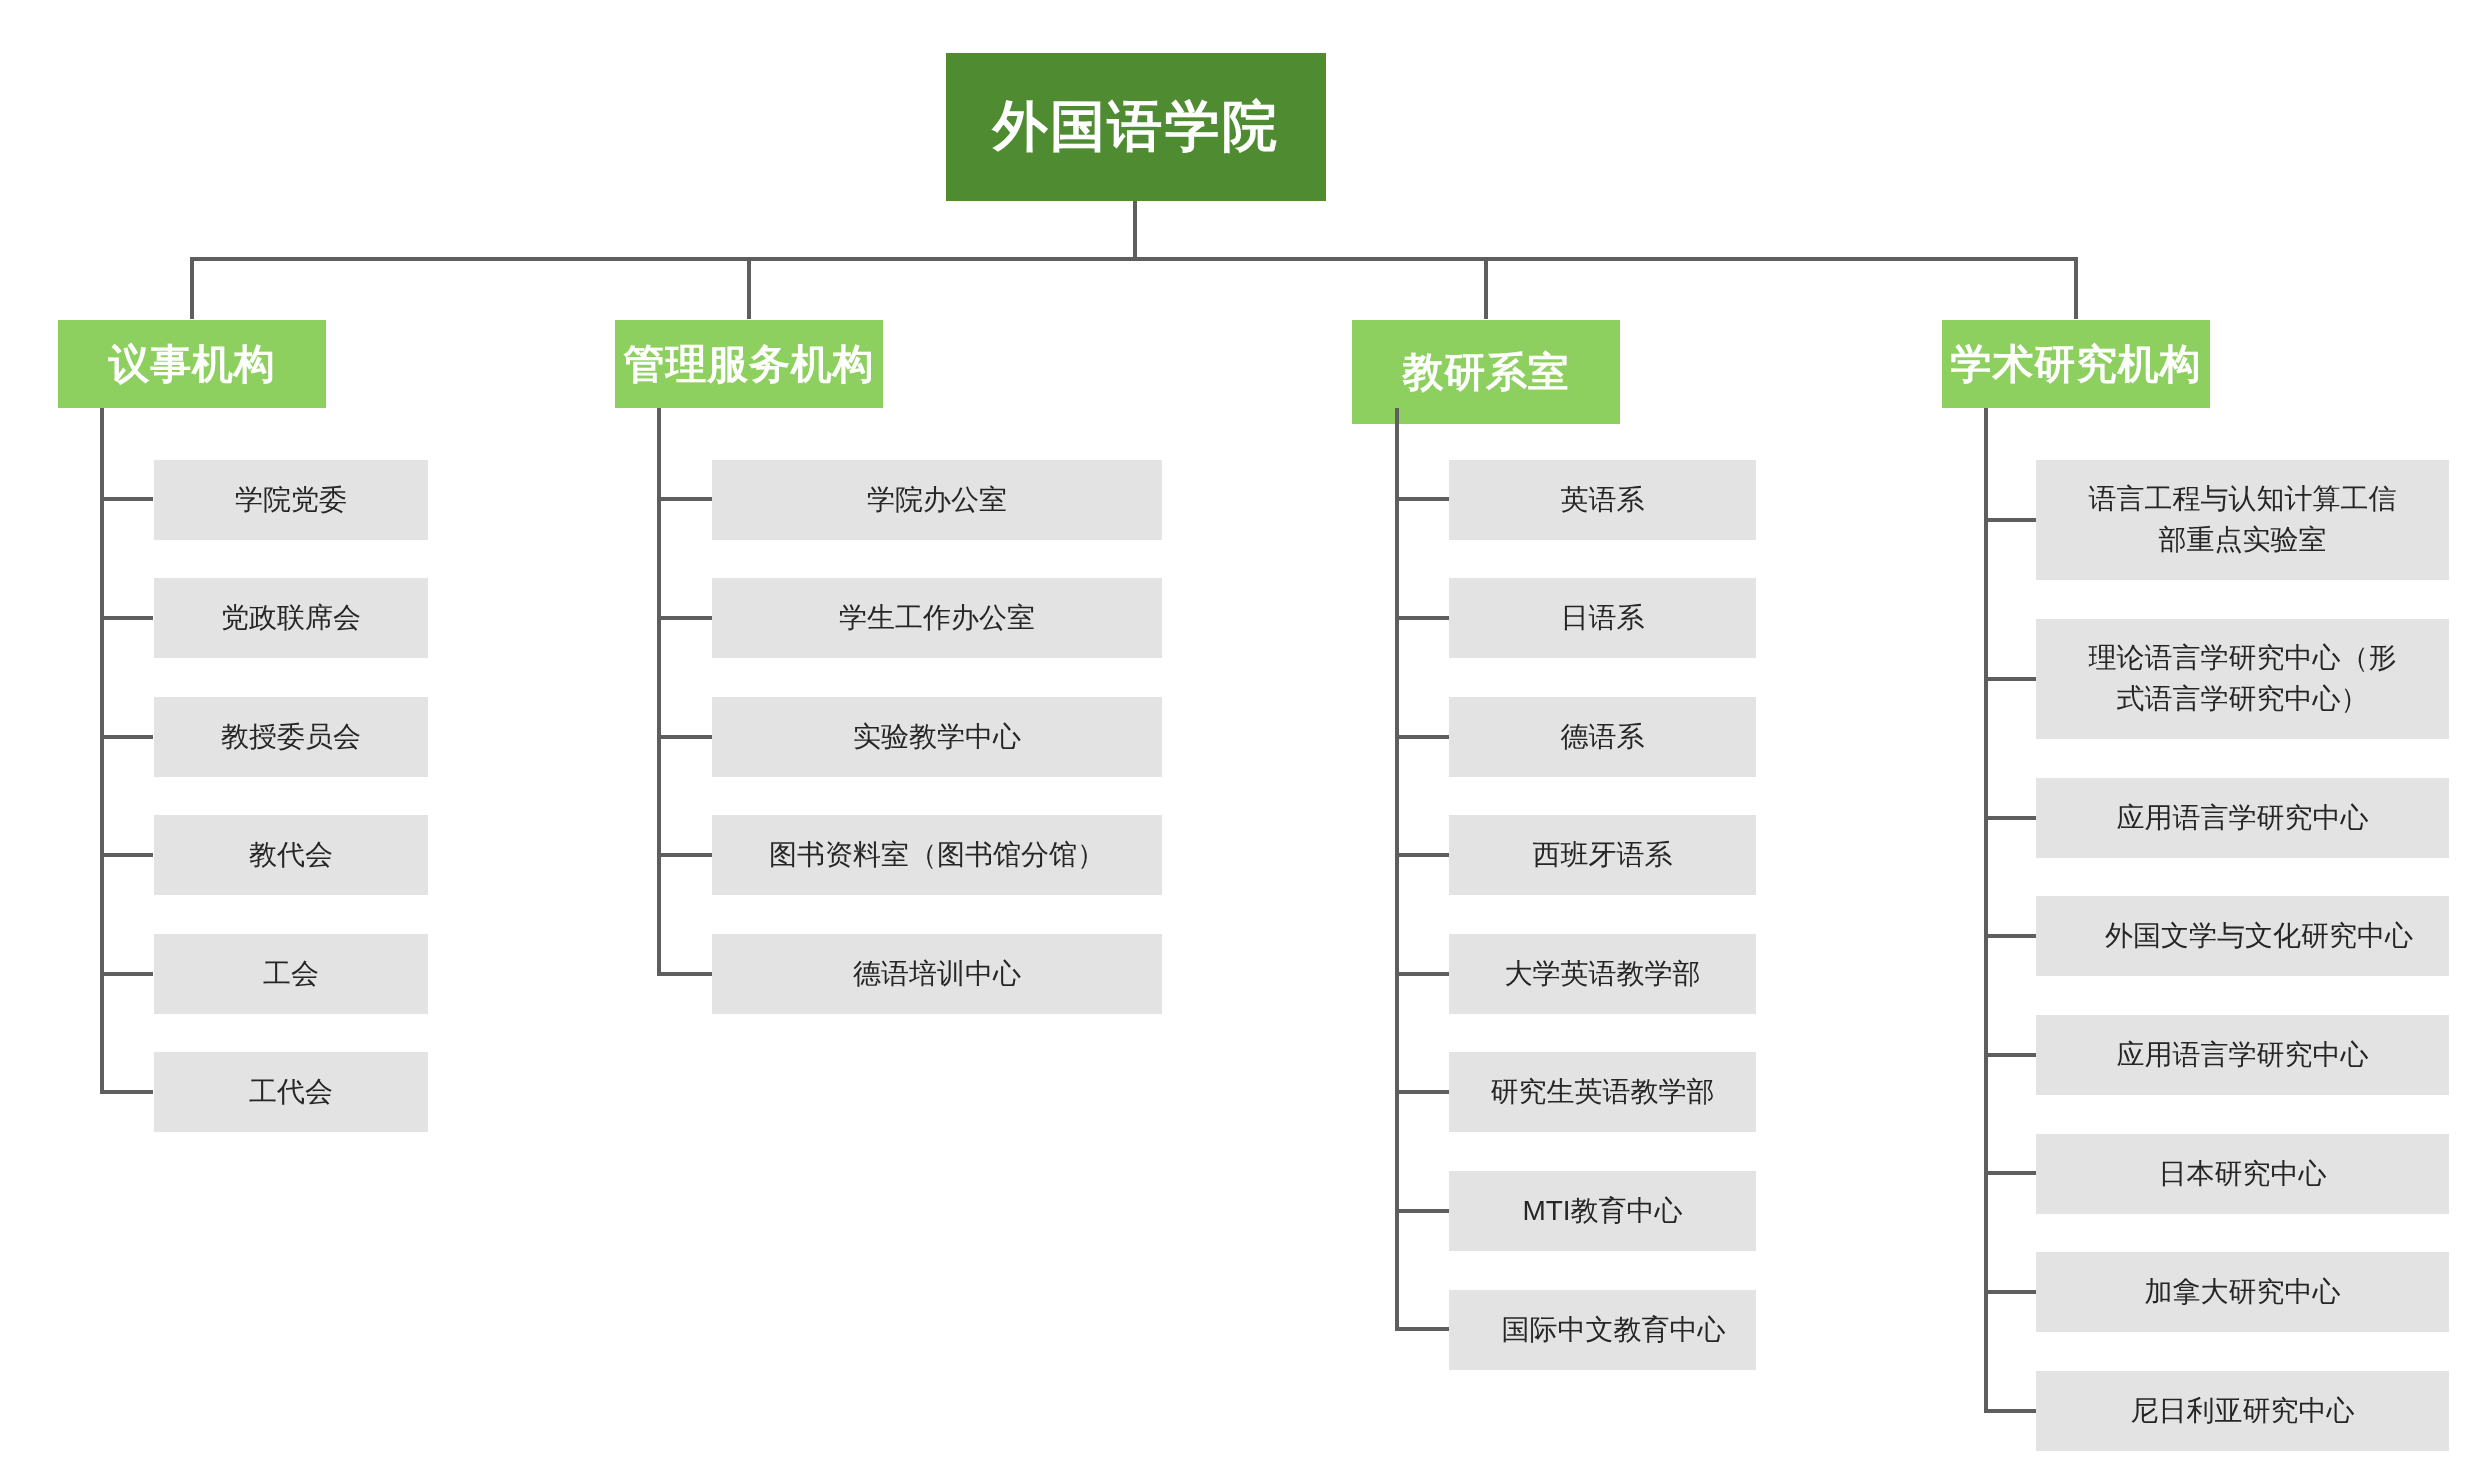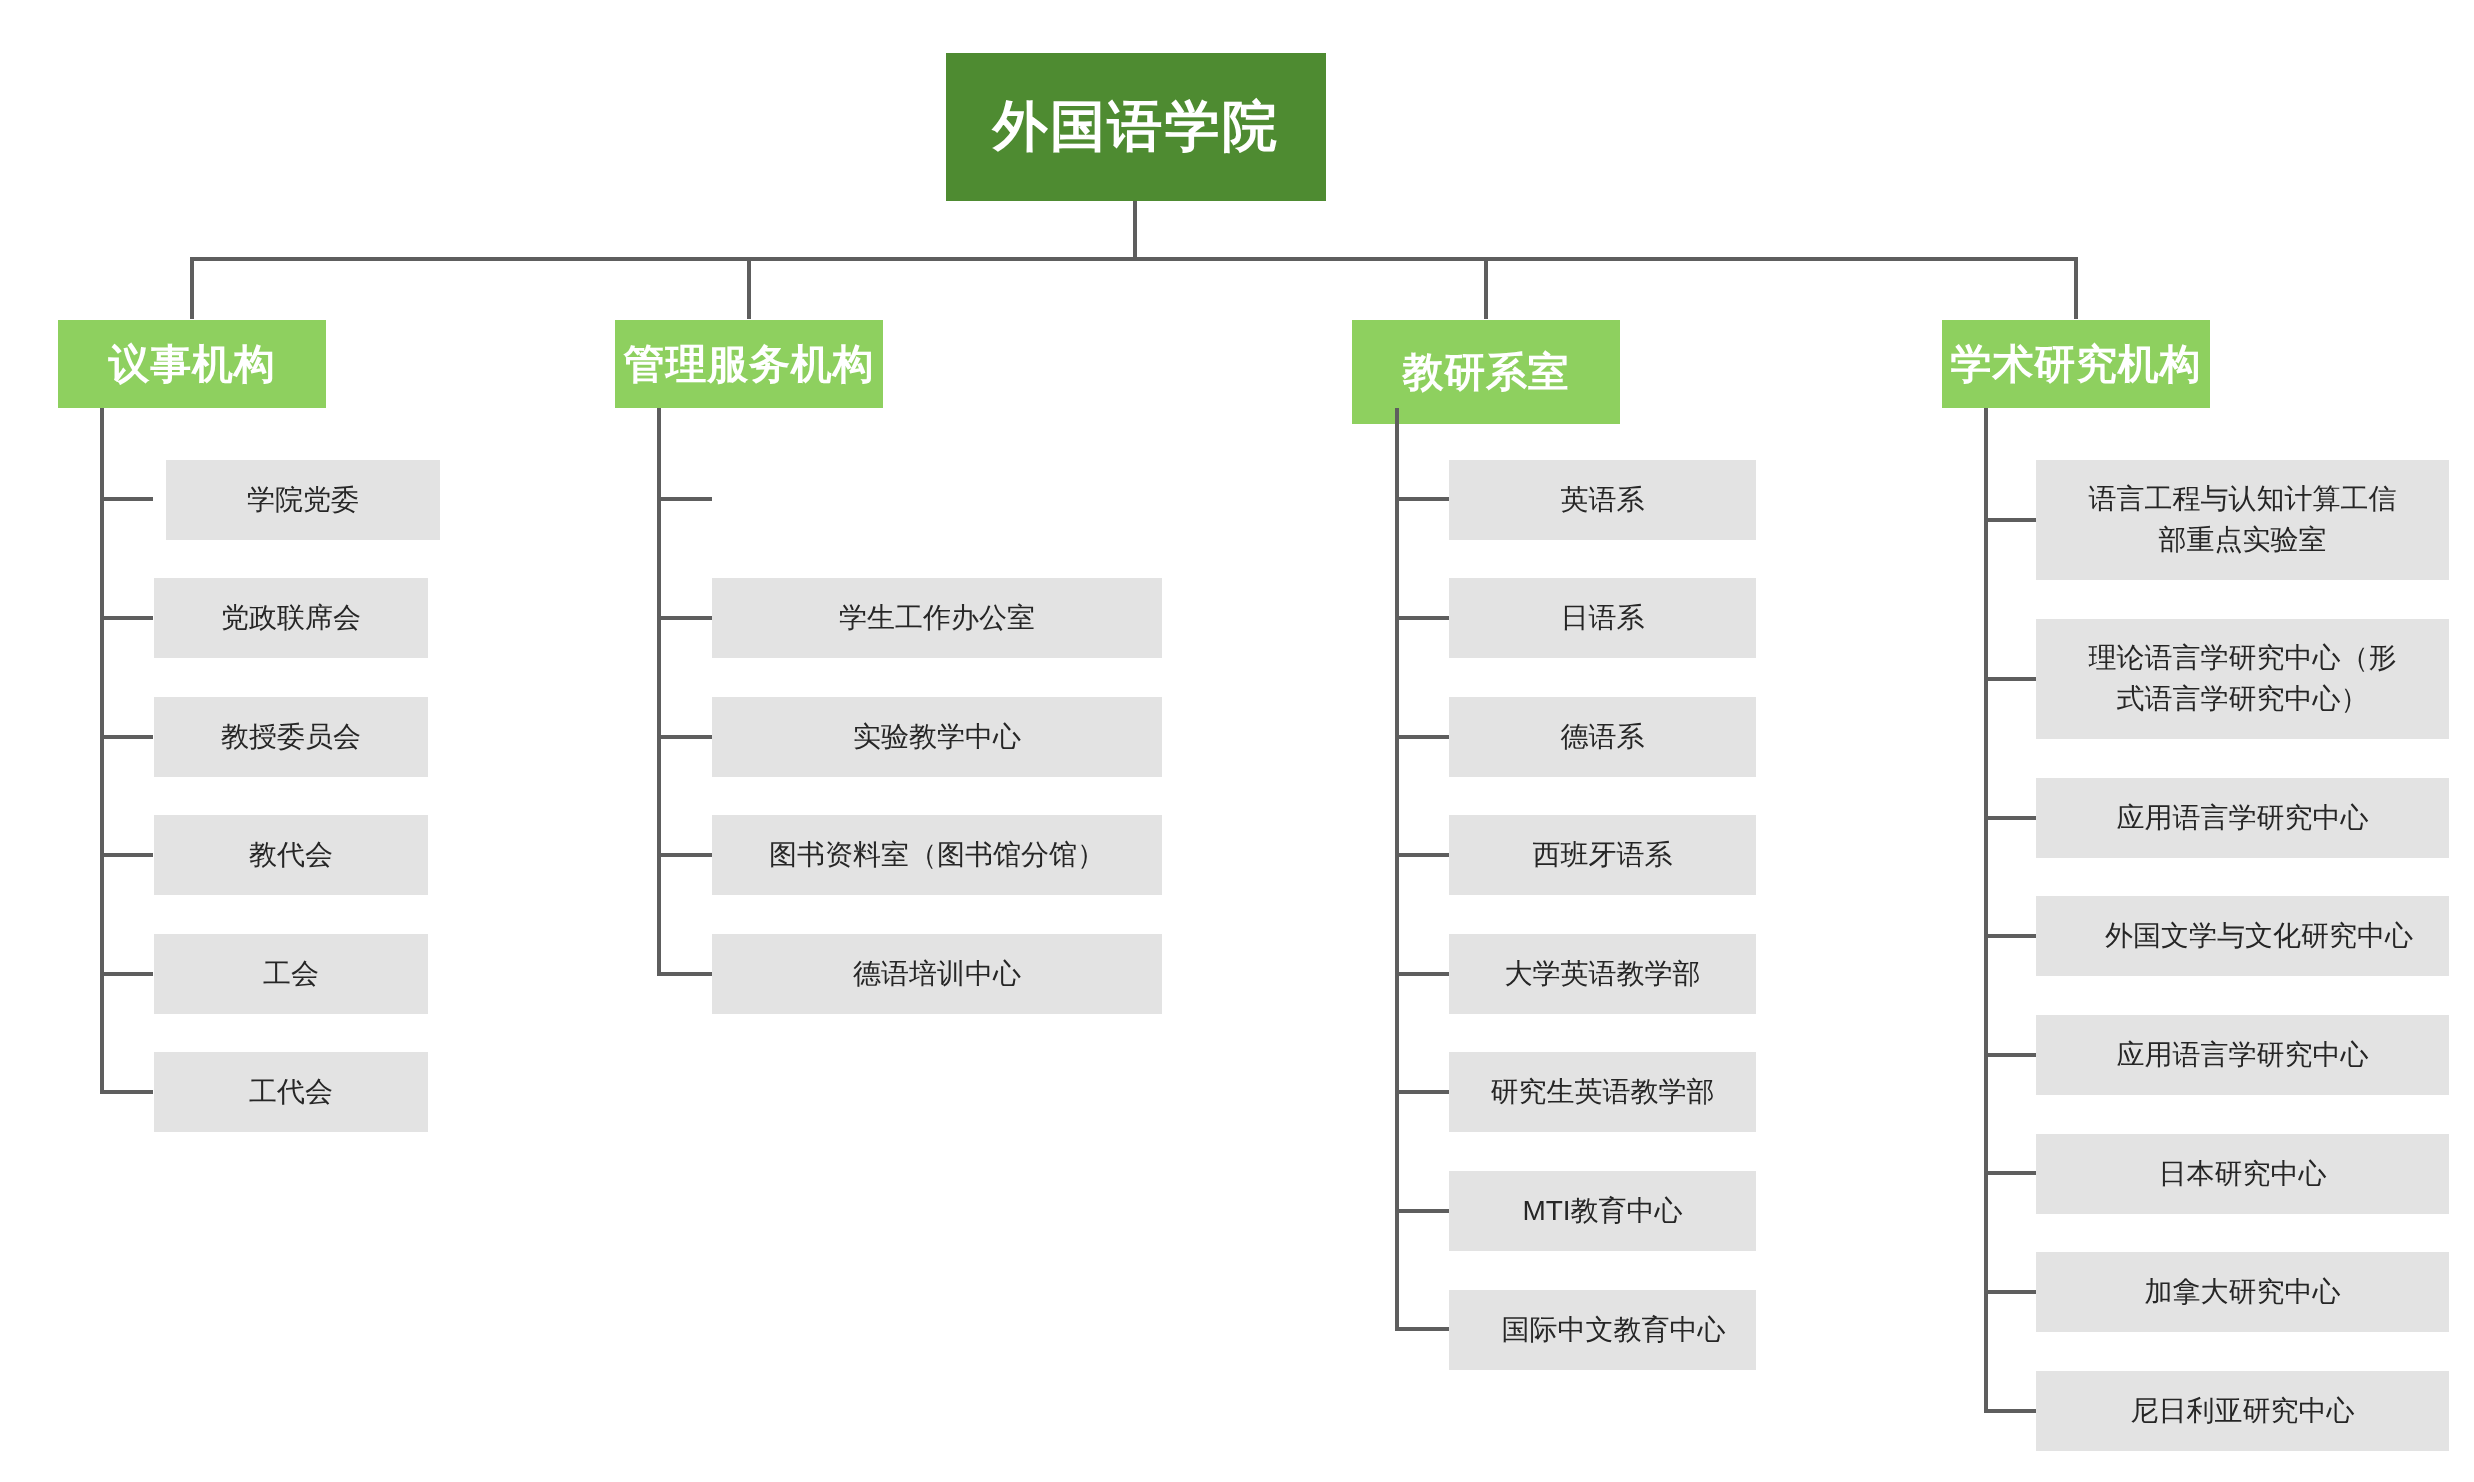--- a/index.html
+++ b/index.html
@@ -34,35 +34,36 @@
 </head>
 <body>
 
 <div id="chart" style="--root-bg: #4e8b31; --cat-bg: #8ed05f; --child-bg: #e3e3e3; --line-color: #5e5e5e; --root-text: #ffffff; --cat-text: #ffffff; --child-text: #262626;">
     <div class="box root" style="left: 946px; top: 53px; width: 380px; height: 148px;">外国语学院</div>
     <div class="line" style="left: 1133px; top: 201px; width: 3.9px; height: 60px;"></div>
     <div class="line" style="left: 190px; top: 257px; width: 1888px; height: 3.9px;"></div>
     <div class="line" style="left: 190px; top: 257px; width: 3.9px; height: 62px;"></div>
     <div class="box cat" style="left: 58px; top: 320px; width: 268px; height: 88px;">议事机构</div>
     <div class="line" style="left: 100px; top: 497px; width: 53px; height: 3.9px;"></div>
-    <div class="box child" style="left: 154px; top: 460px; width: 274px; height: 80px; margin-left: 12px;">学院党委</div>
+    <div class="box child" style="left: 154px; top: 460px; width: 274px; height: 80px;">学院党委</div>
     <div class="line" style="left: 100px; top: 616px; width: 53px; height: 3.9px;"></div>
     <div class="box child" style="left: 154px; top: 578px; width: 274px; height: 80px;">党政联席会</div>
     <div class="line" style="left: 100px; top: 735px; width: 53px; height: 3.9px;"></div>
     <div class="box child" style="left: 154px; top: 697px; width: 274px; height: 80px;">教授委员会</div>
     <div class="line" style="left: 100px; top: 853px; width: 53px; height: 3.9px;"></div>
     <div class="box child" style="left: 154px; top: 815px; width: 274px; height: 80px;">教代会</div>
     <div class="line" style="left: 100px; top: 972px; width: 53px; height: 3.9px;"></div>
     <div class="box child" style="left: 154px; top: 934px; width: 274px; height: 80px;">工会</div>
     <div class="line" style="left: 100px; top: 1090px; width: 53px; height: 3.9px;"></div>
     <div class="box child" style="left: 154px; top: 1052px; width: 274px; height: 80px;">工代会</div>
     <div class="line" style="left: 100px; top: 408px; width: 3.9px; height: 686px;"></div>
     <div class="line" style="left: 747px; top: 257px; width: 3.9px; height: 62px;"></div>
     <div class="box cat" style="left: 615px; top: 320px; width: 268px; height: 88px;">管理服务机构</div>
     <div class="line" style="left: 657px; top: 497px; width: 55px; height: 3.9px;"></div>
+    <div class="box child" style="left: 712px; top: 460px; width: 450px; height: 80px;">学院办公室</div>
     <div class="line" style="left: 657px; top: 616px; width: 55px; height: 3.9px;"></div>
     <div class="box child" style="left: 712px; top: 578px; width: 450px; height: 80px;">学生工作办公室</div>
     <div class="line" style="left: 657px; top: 735px; width: 55px; height: 3.9px;"></div>
     <div class="box child" style="left: 712px; top: 697px; width: 450px; height: 80px;">实验教学中心</div>
     <div class="line" style="left: 657px; top: 853px; width: 55px; height: 3.9px;"></div>
     <div class="box child" style="left: 712px; top: 815px; width: 450px; height: 80px;">图书资料室（图书馆分馆）</div>
     <div class="line" style="left: 657px; top: 972px; width: 55px; height: 3.9px;"></div>
     <div class="box child" style="left: 712px; top: 934px; width: 450px; height: 80px;">德语培训中心</div>
     <div class="line" style="left: 657px; top: 408px; width: 3.9px; height: 568px;"></div>
     <div class="line" style="left: 1484px; top: 257px; width: 3.9px; height: 62px;"></div>

